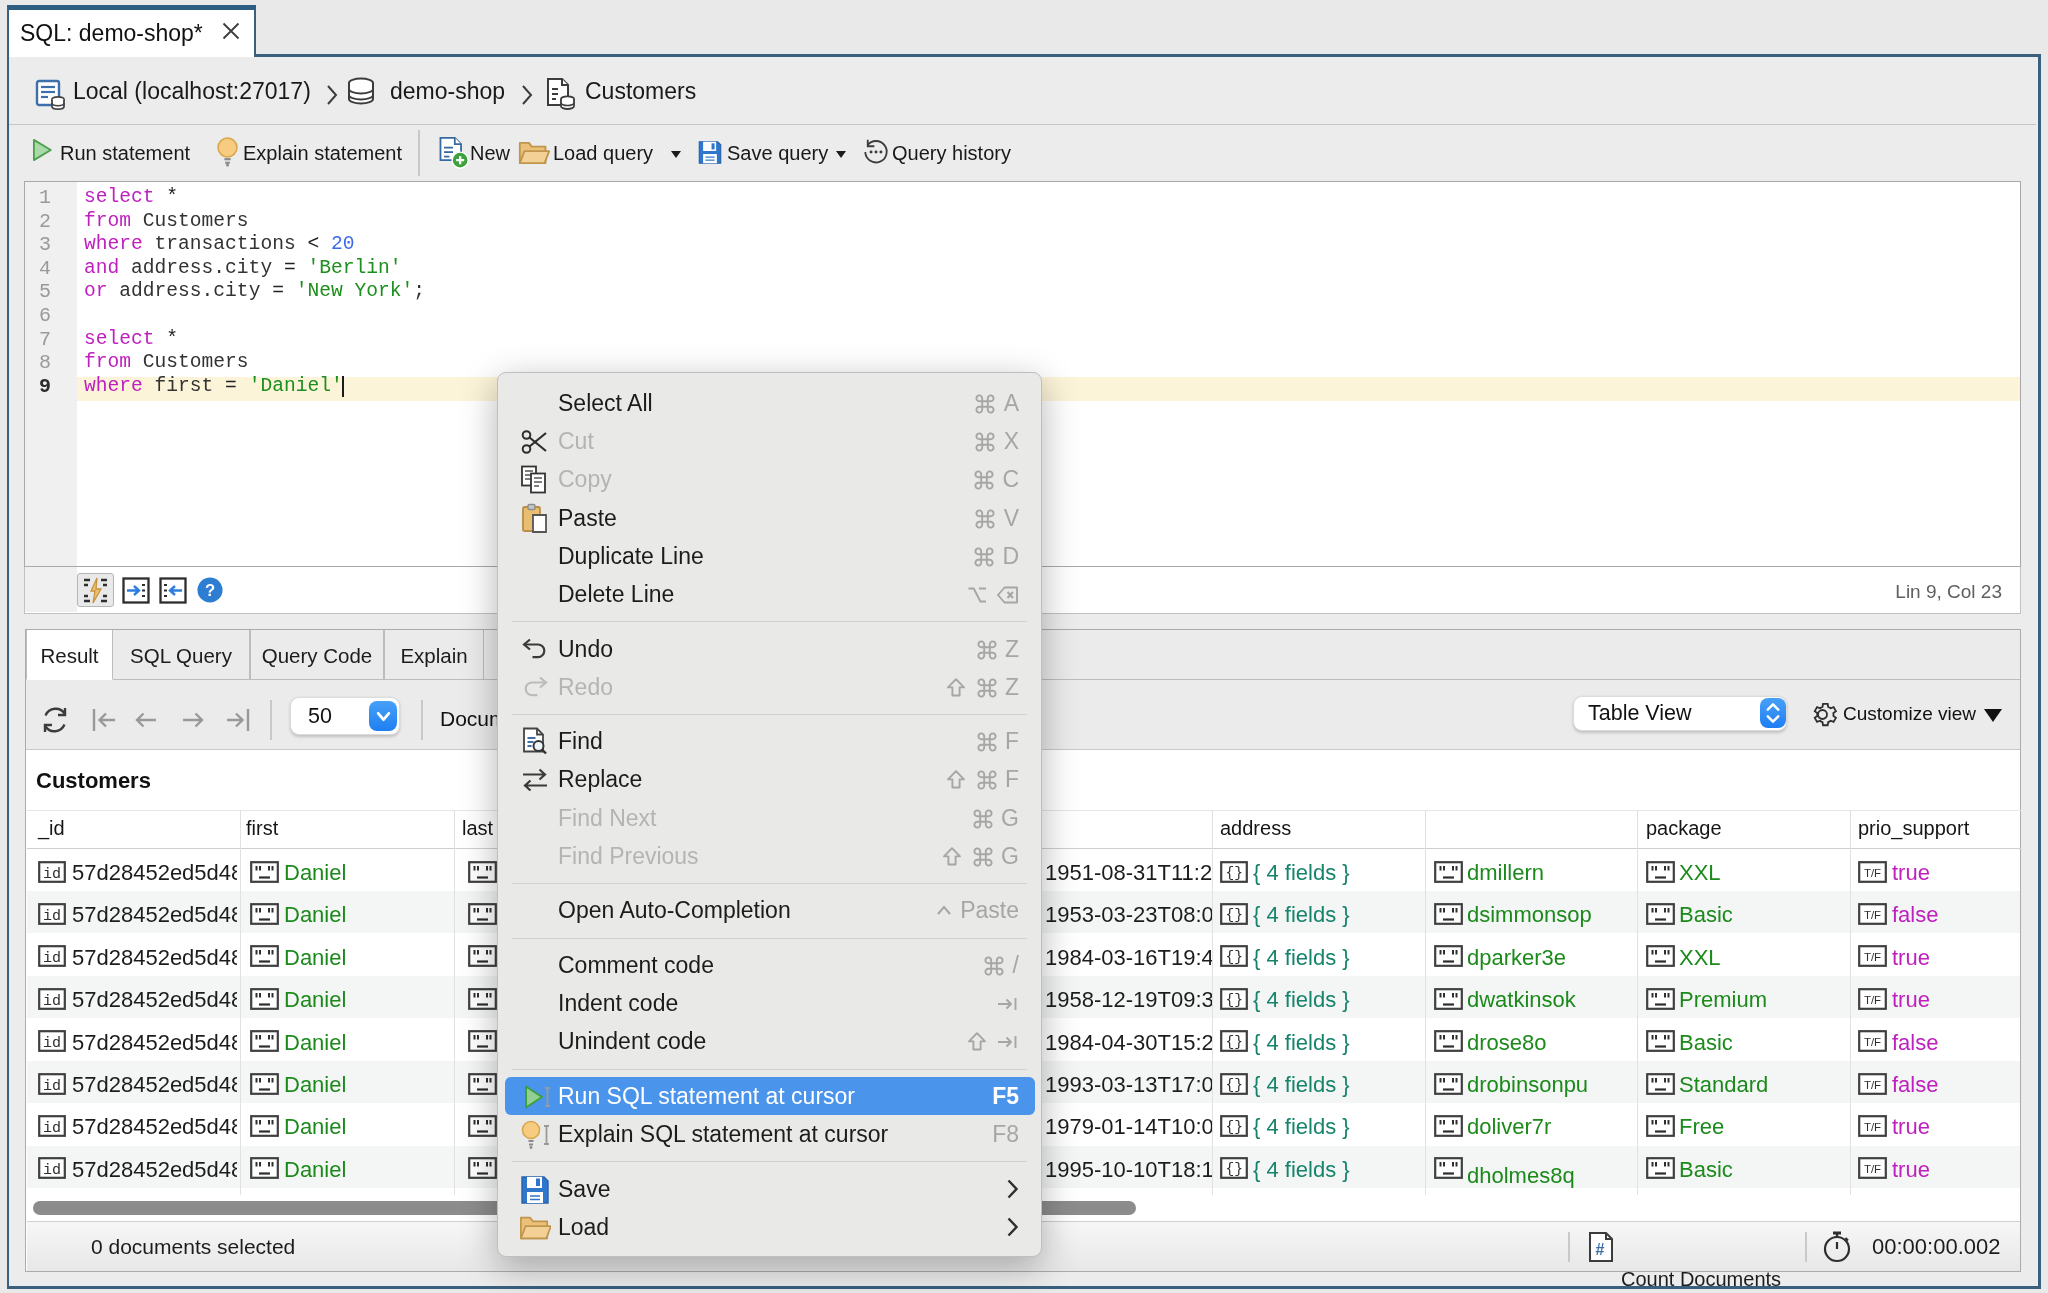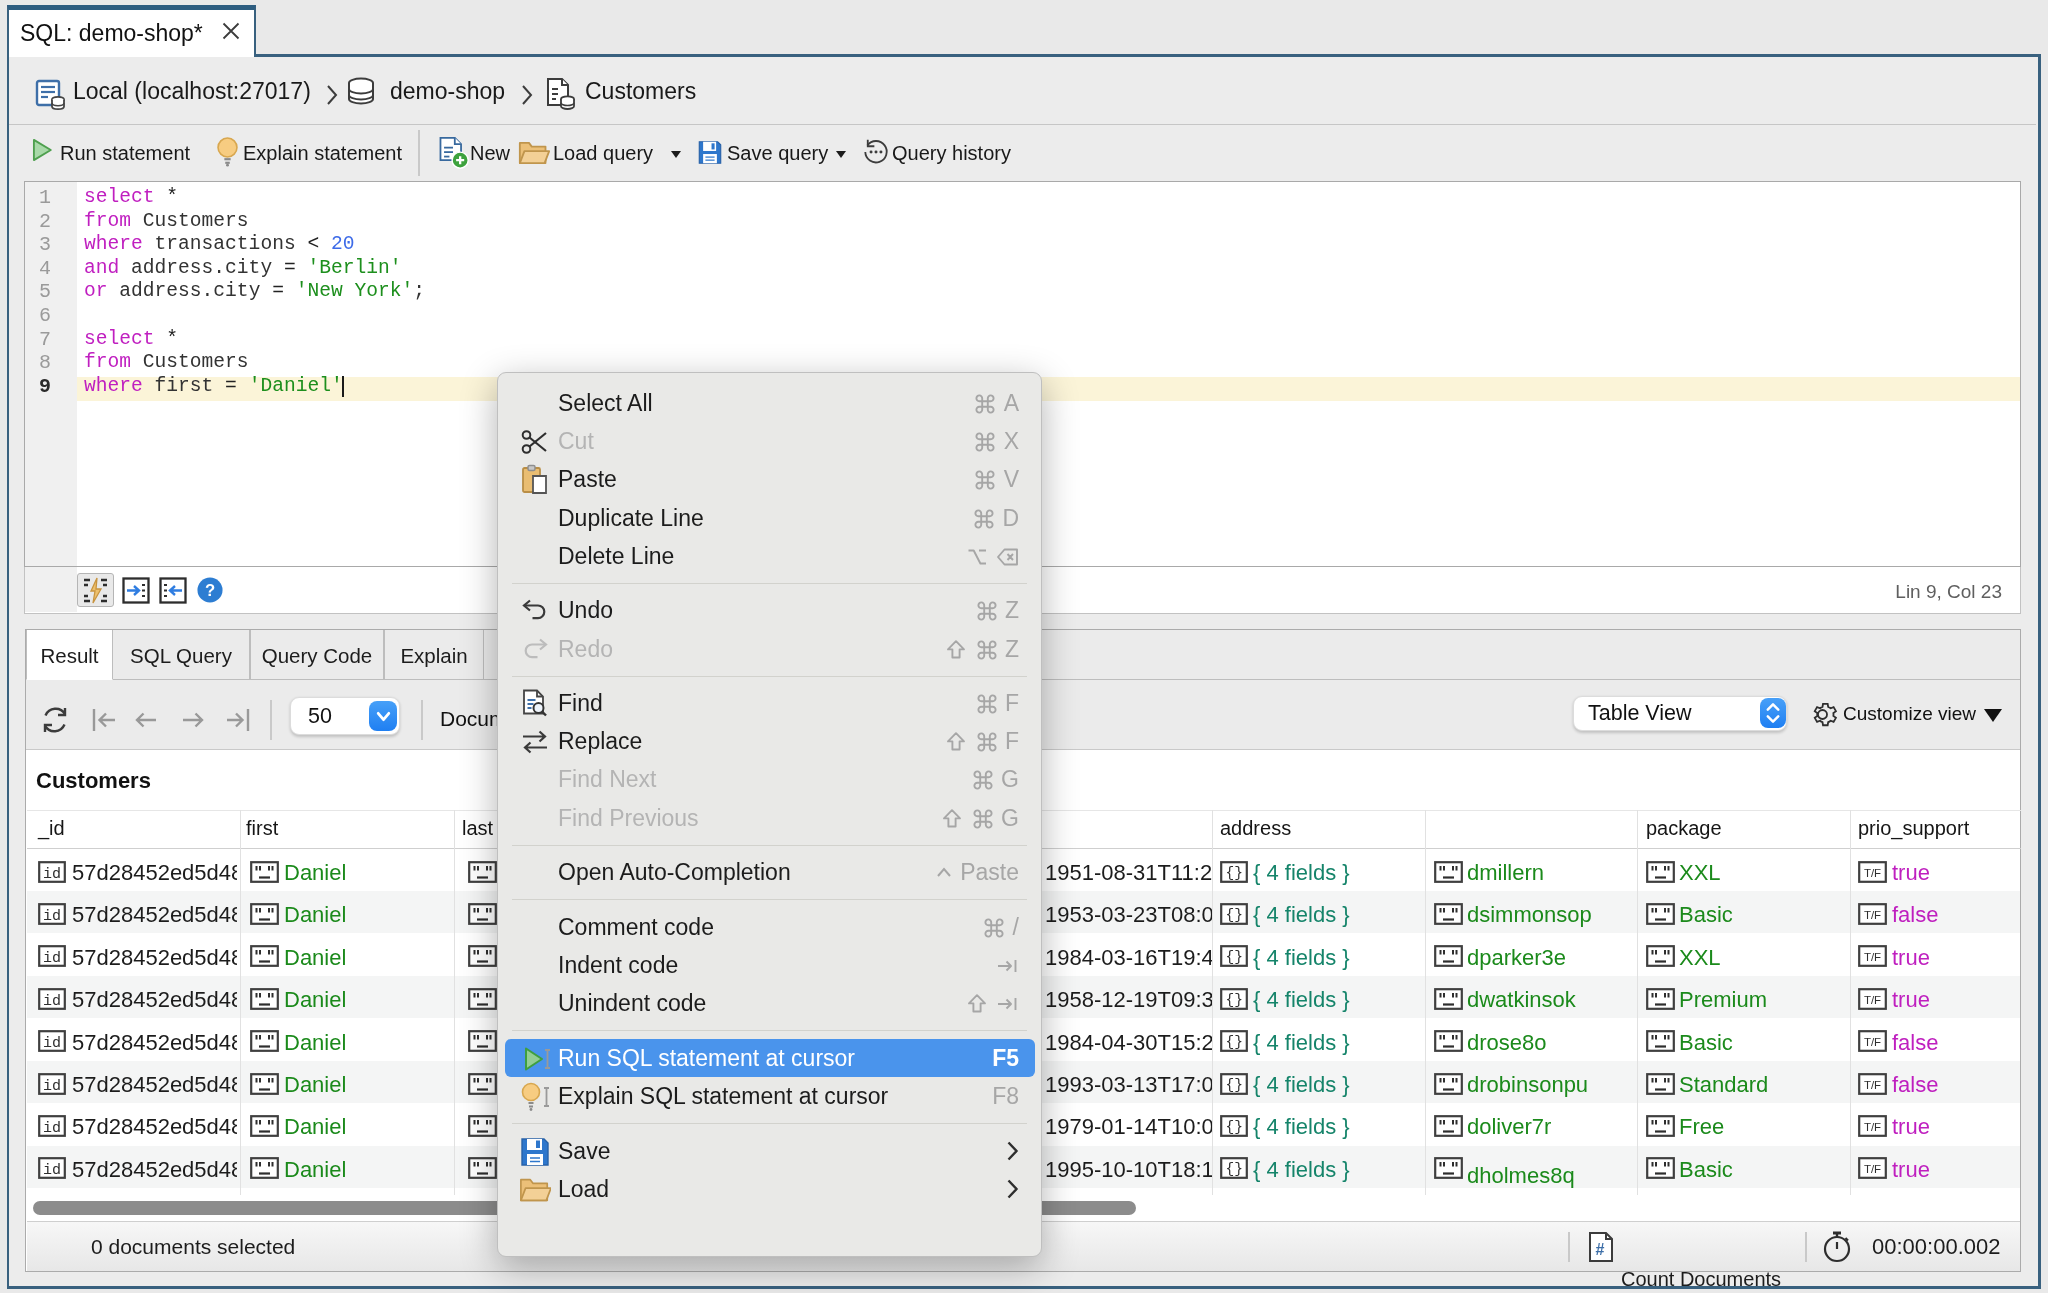--- a/index.html
+++ b/index.html
@@ -644,20 +644,32 @@
           <circle cx="7.5" cy="23" r="3.8" stroke="#2e2e2e" stroke-width="2"></circle>
           <circle cx="7.5" cy="9" r="3.8" stroke="#2e2e2e" stroke-width="2"></circle>
           <path d="M10.5 11.5 L27 25 M10.5 20.5 L27 7" stroke="#2e2e2e" stroke-width="2.2"></path>
           <circle cx="16.5" cy="16" r="1.4" fill="#2e2e2e"></circle>
         </svg>
         <span class="txt">Cut</span>
         <span class="sc"><svg width="24" height="24" viewBox="0 0 24 24" style="vertical-align:-5px;" fill="none" stroke="#a6a6a6" stroke-width="1.9" stroke-linejoin="round">
             <path d="M9.2 9.2 V6.4 a2.9 2.9 0 1 0 -2.9 2.8 h2.9 M14.8 9.2 h2.9 a2.9 2.9 0 1 0 -2.9 -2.8 v2.8 M9.2 14.8 H6.3 a2.9 2.9 0 1 0 2.9 2.8 v-2.8 M14.8 14.8 v2.8 a2.9 2.9 0 1 0 2.9 -2.8 h-2.9 M9.2 9.2 h5.6 v5.6 H9.2 Z"></path>
           </svg>&nbsp;<span style="color:#a6a6a6;">X</span></span>
       </div>
+    <div class="mi dis">
+        <svg class="ic" viewBox="0 0 32 32">
+          <rect x="3" y="2.5" width="14" height="19" fill="#fff" stroke="#333" stroke-width="1.8"></rect>
+          <path d="M6 7h8 M6 11h8 M6 15h5" stroke="#555" stroke-width="1.5"></path>
+          <rect x="12" y="9.5" width="14" height="19" fill="#fff" stroke="#333" stroke-width="1.8"></rect>
+          <path d="M15 14h8 M15 18h8 M15 22h5" stroke="#555" stroke-width="1.5"></path>
+        </svg>
+        <span class="txt">Copy</span>
+        <span class="sc"><svg width="24" height="24" viewBox="0 0 24 24" style="vertical-align:-5px;" fill="none" stroke="#a6a6a6" stroke-width="1.9" stroke-linejoin="round">
+            <path d="M9.2 9.2 V6.4 a2.9 2.9 0 1 0 -2.9 2.8 h2.9 M14.8 9.2 h2.9 a2.9 2.9 0 1 0 -2.9 -2.8 v2.8 M9.2 14.8 H6.3 a2.9 2.9 0 1 0 2.9 2.8 v-2.8 M14.8 14.8 v2.8 a2.9 2.9 0 1 0 2.9 -2.8 h-2.9 M9.2 9.2 h5.6 v5.6 H9.2 Z"></path>
+          </svg>&nbsp;<span style="color:#a6a6a6;">C</span></span>
+      </div>
     <div class="mi">
         <svg class="ic" viewBox="0 0 32 32">
           <rect x="4" y="4" width="17" height="24" rx="1.5" fill="#e9bd72" stroke="#b98e46" stroke-width="1.8"></rect>
           <rect x="9" y="1.5" width="7" height="5" rx="1.5" fill="#c7c7c7" stroke="#8e8e8e" stroke-width="1.5"></rect>
           <path d="M14 12h13v17H14z" fill="#fff" stroke="#555" stroke-width="1.8"></path>
         </svg>
         <span class="txt">Paste</span>
         <span class="sc"><svg width="24" height="24" viewBox="0 0 24 24" style="vertical-align:-5px;" fill="none" stroke="#a6a6a6" stroke-width="1.9" stroke-linejoin="round">
             <path d="M9.2 9.2 V6.4 a2.9 2.9 0 1 0 -2.9 2.8 h2.9 M14.8 9.2 h2.9 a2.9 2.9 0 1 0 -2.9 -2.8 v2.8 M9.2 14.8 H6.3 a2.9 2.9 0 1 0 2.9 2.8 v-2.8 M14.8 14.8 v2.8 a2.9 2.9 0 1 0 2.9 -2.8 h-2.9 M9.2 9.2 h5.6 v5.6 H9.2 Z"></path>
           </svg>&nbsp;<span style="color:#a6a6a6;">V</span></span>

